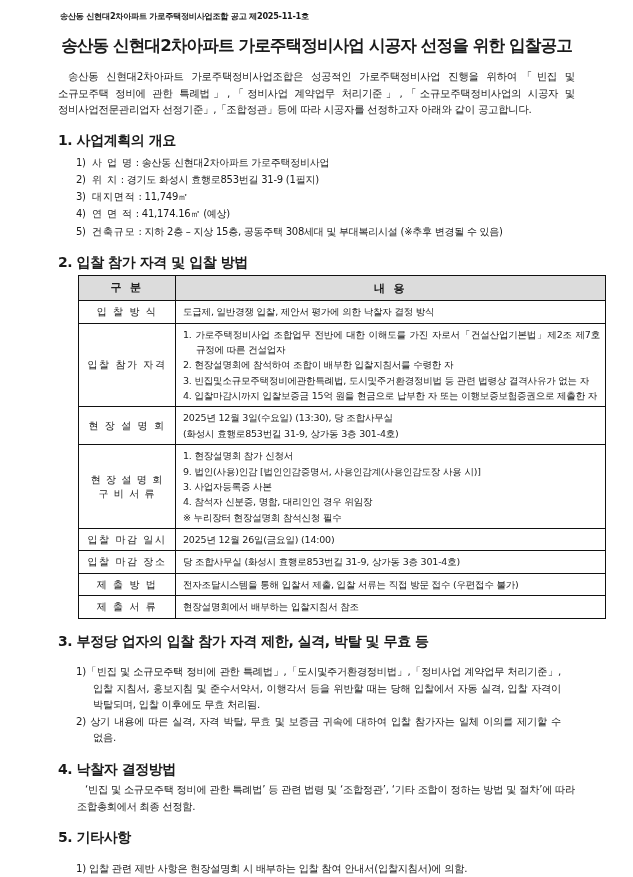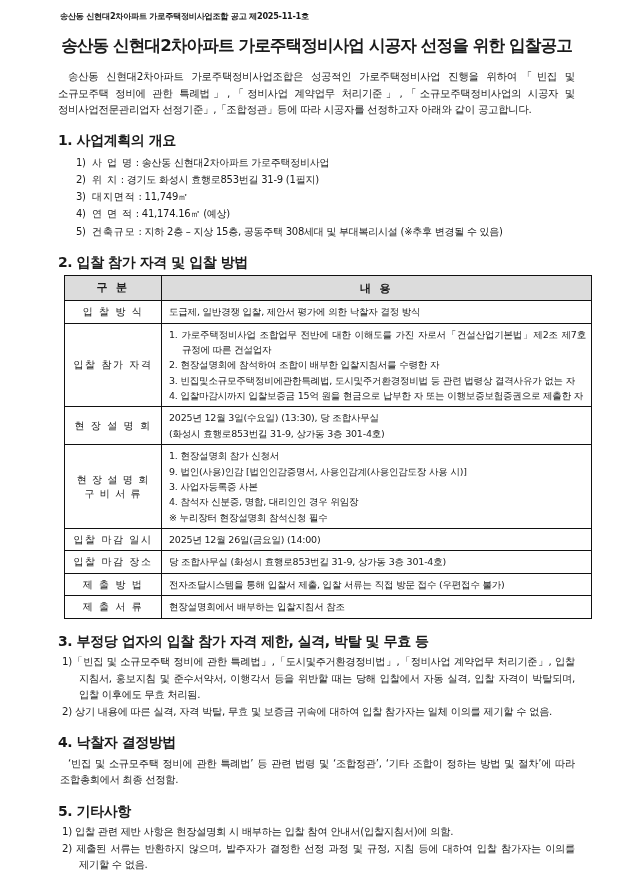--- a/index.html
+++ b/index.html
@@ -78,21 +78,21 @@
     margin-left: 18px;
     word-break: keep-all;
   }
   .olist li .num { display: inline-block; width: 16px; text-indent: 0; }
   .lbl-sp { letter-spacing: 0.9px; }
 
   
   table.bid {
     border-collapse: collapse;
     width: 528px;
-    margin: 3px 0 0 6px;
+    margin: 3px 0 0 20px;
     table-layout: fixed;
   }
   table.bid th, table.bid td {
     border: 1px solid #111111;
     padding: 0;
     vertical-align: middle;
   }
   table.bid th {
     background: #dcdcdc;
     font-size: 11px;
@@ -127,37 +127,37 @@
     text-indent: -13px;
     text-align: justify;
     text-justify: inter-ideograph;
   }
   .col-body .just {
     text-align: justify;
     text-justify: inter-ideograph;
   }
 
   
-  .plist { margin: 0; padding: 0; list-style: none; }
+  .plist { margin: 14px; padding: 0; list-style: none; }
   .plist li {
     font-size: 10.2px;
     line-height: 1.62;
     letter-spacing: -0.25px;
     padding-left: 17px;
     text-indent: -17px;
     margin-left: 4px;
     text-align: justify;
     text-justify: inter-ideograph;
     word-break: keep-all;
   }
   .body-para {
     font-size: 10.2px;
     line-height: 1.62;
     letter-spacing: -0.25px;
-    margin: 0 0 0 2px;
+    margin: 0 0 0 19px;
     text-indent: 8px;
     text-align: justify;
     text-justify: inter-ideograph;
     word-break: keep-all;
   }
 </style>
 </head>
 <body>
 
 <div class="page">

